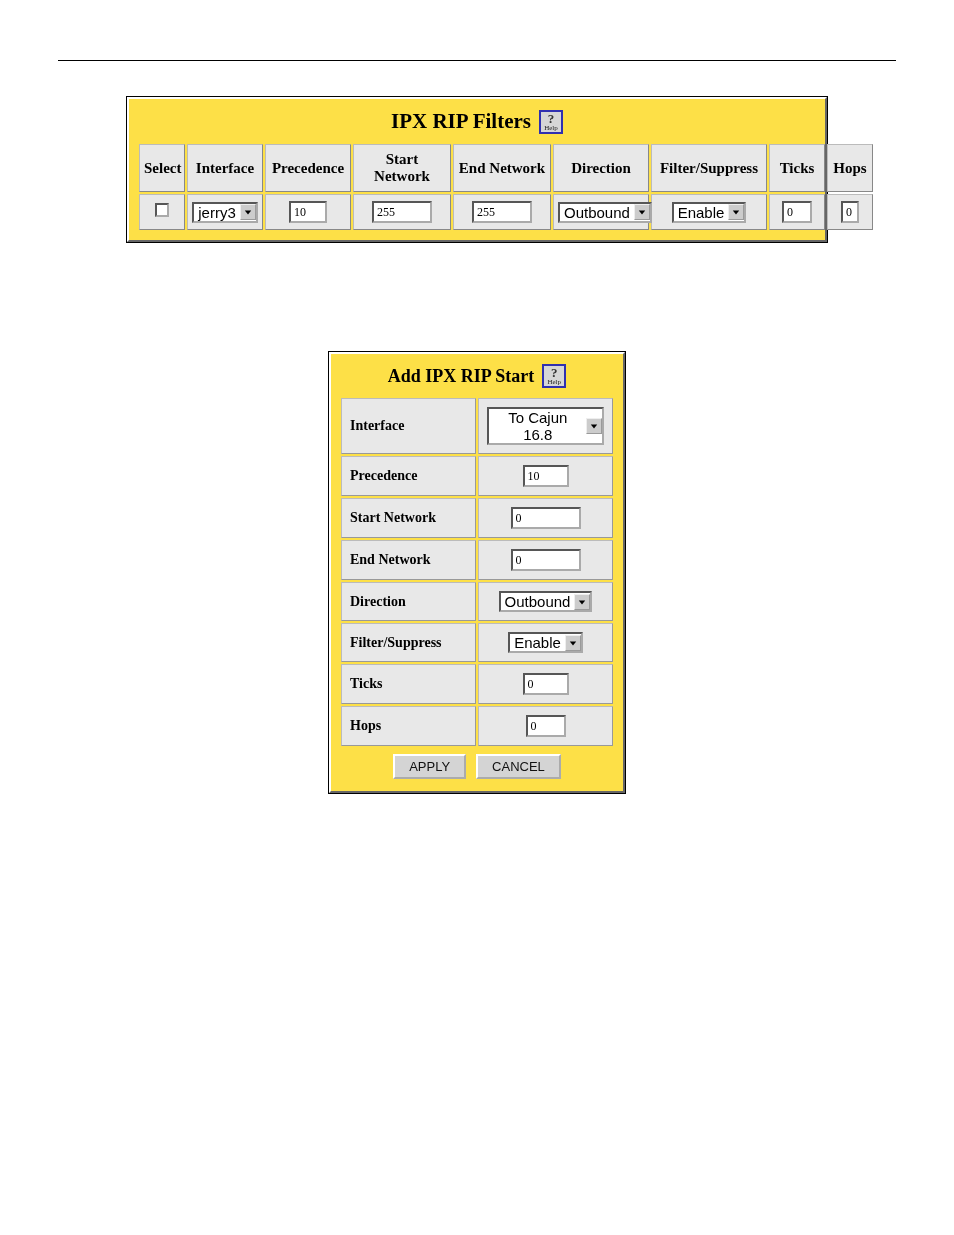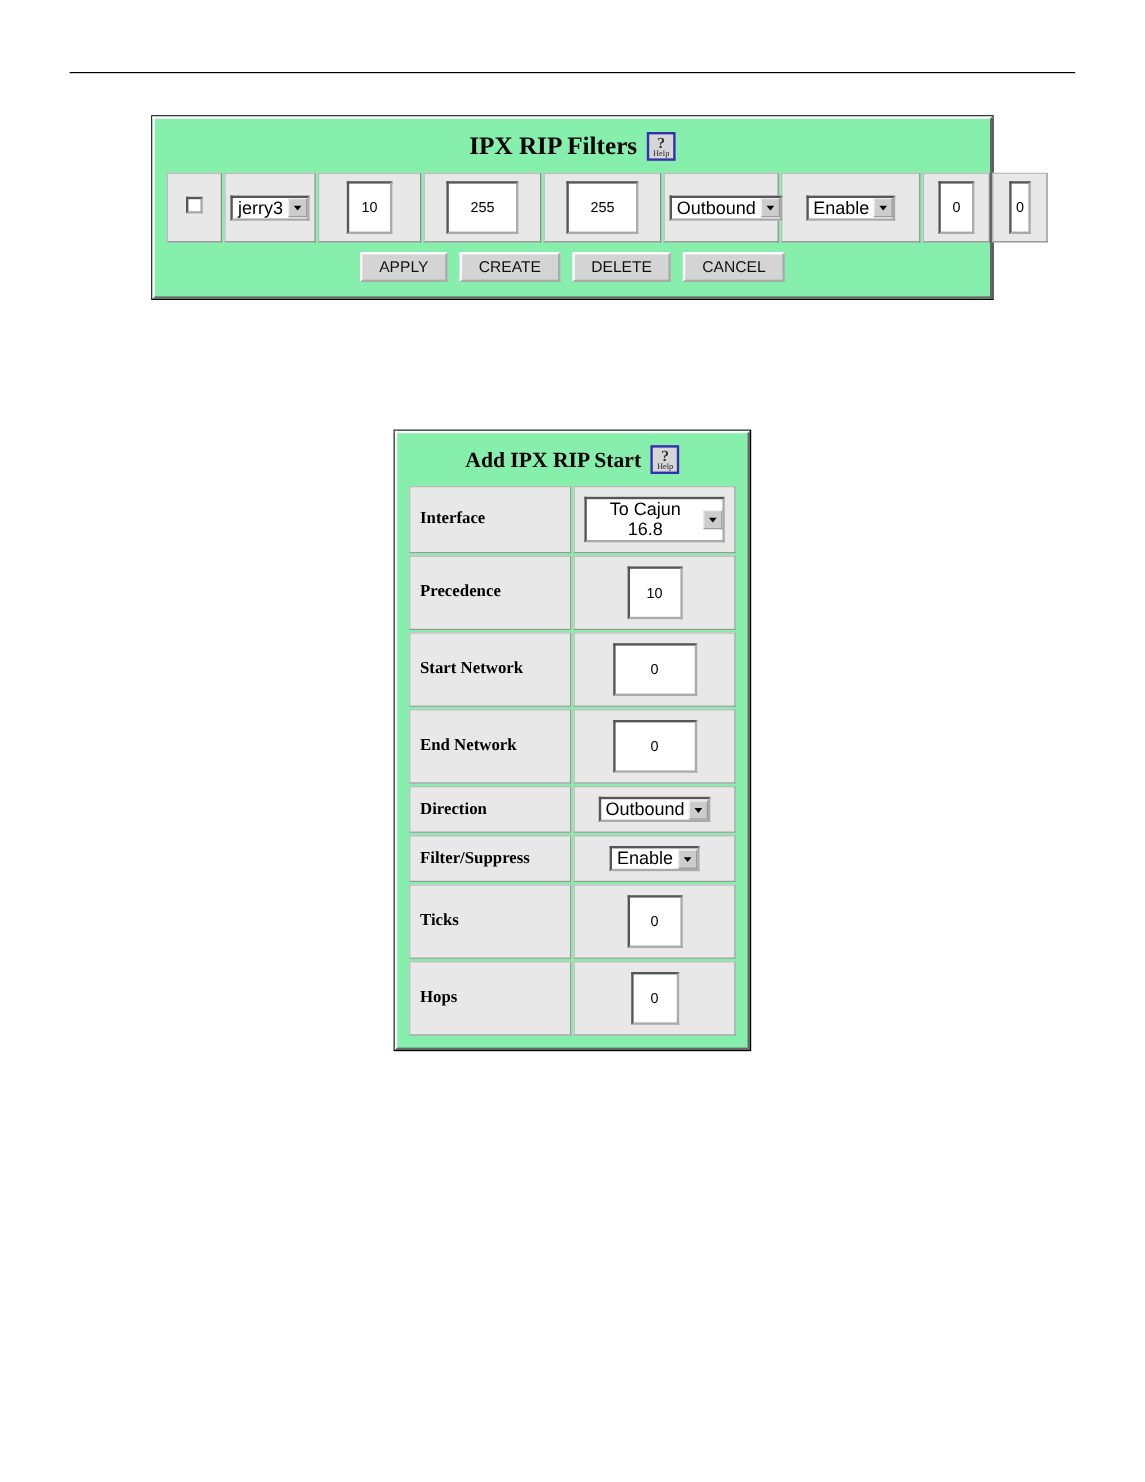--- a/index.html
+++ b/index.html
@@ -20,21 +20,21 @@
     margin: 0 0 36px 0;
   }
 
   
   .panel {
     border: 2px solid #888;
     border-top-color: #fff;
     border-left-color: #fff;
     border-right-color: #666;
     border-bottom-color: #666;
-    background: #86efac;
+    background: #fde047;
     box-shadow: 0 0 0 1px #000;
   }
   .panel-inner { padding: 6px 8px 8px 8px; }
 
   .panel-title-row {
     display: flex;
     align-items: center;
     justify-content: center;
     gap: 8px;
     padding: 4px 0 8px 0;
@@ -80,24 +80,24 @@
     font-size: 15px;
     font-weight: bold;
   }
   table.grid td { font-weight: normal; font-size: 13px; }
 
   
   .txt {
     display:inline-block;
     background:#fff;
     border:2px inset #aaa;
-    font-family: Liberation Sans, sans-serif;
+    font-family: Liberation Serif, serif;
     font-size:12px;
-    padding:12px 3px;
-    text-align:center;
+    padding:1px 3px;
+    text-align:left;
     min-height:18px;
     line-height:16px;
   }
   .sel {
     display:inline-flex;
     align-items:center;
     background:#fff;
     border:2px inset #aaa;
     font-family: Arial, sans-serif;
     font-size:15px;
@@ -183,20 +183,31 @@
             <col class="c-if">
             <col class="c-pre">
           <col class="c-sn">
             <col class="c-en">
             <col class="c-dir">
           <col class="c-fs">
             <col class="c-tk">
             <col class="c-hp">
         </colgroup>
         <tbody>
+            <tr>
+          <th>Select</th>
+          <th>Interface</th>
+          <th>Precedence</th>
+          <th>Start Network</th>
+          <th>End Network</th>
+          <th>Direction</th>
+          <th>Filter/Suppress</th>
+          <th>Ticks</th>
+          <th>Hops</th>
+        </tr>
 
         <tr>
           <td><span class="chk"></span></td>
           <td>
             <span class="sel">
               <span class="sel-val">jerry3</span>
               <span class="sel-btn">
                     <svg viewBox="0 0 10 10">
                       <polygon points="1,3 9,3 5,8" fill="#000"></polygon>
                     </svg>
@@ -225,26 +236,20 @@
                     </svg>
                   </span>
             </span>
           </td>
           <td><span class="txt" style="width:30px">0</span></td>
           <td><span class="txt" style="width:18px">0</span></td>
         </tr>
       </tbody>
         </table>
 
-      <div class="button-row">
-        <span class="btn">APPLY</span>
-        <span class="btn">CREATE</span>
-        <span class="btn">DELETE</span>
-        <span class="btn">CANCEL</span>
-      </div>
     </div>
   </div>
 
   <div class="gap"></div>
 
   <div class="panel form-wrap">
     <div class="panel-inner">
       <div class="panel-title-row">
         <span class="panel-title" style="font-size:18px">Add IPX RIP Start</span>
         <span class="help-icon">
@@ -310,16 +315,20 @@
           <td class="lbl">Ticks</td>
           <td class="val"><span class="txt" style="width:46px">0</span></td>
         </tr>
         <tr>
           <td class="lbl">Hops</td>
           <td class="val"><span class="txt" style="width:40px">0</span></td>
         </tr>
       </tbody>
         </table>
 
+      <div class="button-row">
+        <span class="btn">APPLY</span>
+        <span class="btn">CANCEL</span>
+      </div>
     </div>
   </div>
 
 </div>
 
 </body></html>

